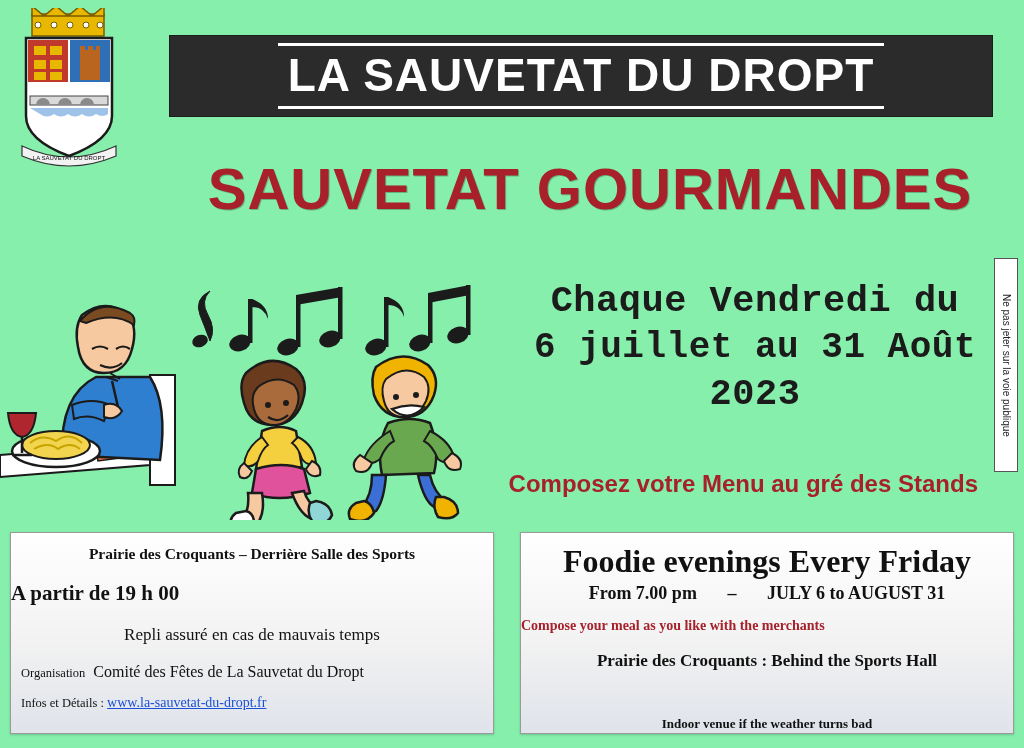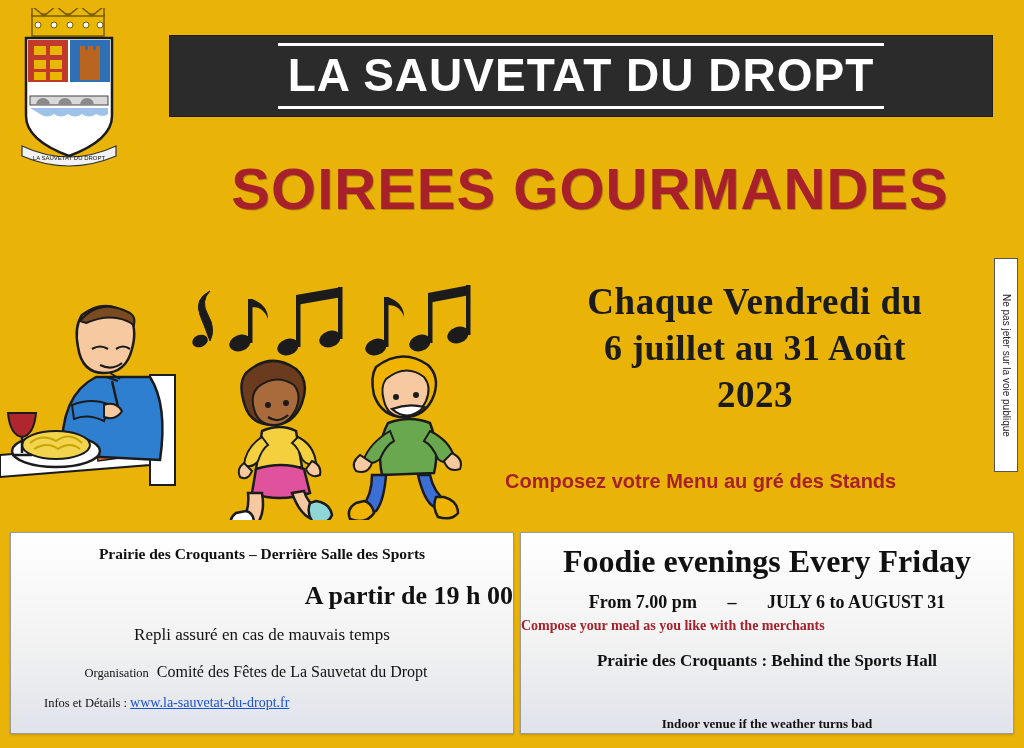--- a/index.html
+++ b/index.html
@@ -3,21 +3,21 @@
 <meta charset="utf-8">
 <style>
   html,body{margin:0;padding:0;}
   body{
     width:1024px;height:748px;
     background:#ffffff;
     font-family:"Liberation Sans", sans-serif;
     overflow:hidden;
     position:relative;
   }
-  .poster{position:absolute;inset:0;background:#eab308;}
+  .poster{position:absolute;inset:0;background:#86efac;}
 
   
   .crest{position:absolute;left:14px;top:8px;width:110px;height:160px;}
   .crest svg{display:block;}
 
   
   .banner{
     position:absolute;left:170px;top:36px;width:822px;height:80px;
     background:#2b2b2b;
     display:flex;align-items:center;justify-content:center;
@@ -41,27 +41,27 @@
     text-shadow:1px 1px 0 rgba(0,0,0,.25);
   }
 
   
   .dates{
     position:absolute;left:520px;top:278px;width:470px;text-align:center;
     color:#1b1b1b;
   }
   .dates .line{
     font-size:37px;font-weight:bold;line-height:1.28;
-    font-family:Liberation Serif, serif;
+    font-family:Liberation Mono, monospace;
     letter-spacing:.5px;
   }
   .dates .line.small{font-size:36px;}
   .subline{
-    position:absolute;left:505px;top:470px;width:500px;text-align:left;
-    color:#a7202a;font-weight:bold;font-size:20px;
+    position:absolute;left:478px;top:470px;width:500px;text-align:right;
+    color:#a7202a;font-weight:bold;font-size:24px;
     font-family:"Liberation Sans", sans-serif;
   }
 
   
   .sidenote{
     position:absolute;right:6px;top:258px;width:22px;height:212px;
     border:1px solid #555;background:#fff;
     display:flex;align-items:center;justify-content:center;
   }
   .sidenote span{
@@ -72,33 +72,33 @@
 
   
   .art{position:absolute;left:0;top:255px;width:505px;height:265px;}
 
   
   .box{
     position:absolute;border:1px solid #9a9a9a;
     background:linear-gradient(180deg,#ffffff 0%,#f2f2f2 55%,#dfe3ea 100%);
     box-shadow:0 1px 2px rgba(0,0,0,.18);
   }
-  .box-left{left:10px;top:532px;width:482px;height:200px;padding-left:20px;}
+  .box-left{left:10px;top:532px;width:482px;height:200px;}
   .box-right{left:520px;top:532px;width:492px;height:200px;}
 
   .bl-1{position:absolute;left:0;right:0;top:12px;text-align:center;font-weight:bold;font-size:15.5px;color:#111;font-family:"Liberation Serif", serif;}
-  .bl-2{position:absolute;left:0;right:0;top:48px;text-align:right;font-weight:bold;font-size:26px;color:#111;font-family:"Liberation Serif", serif;}
+  .bl-2{position:absolute;left:0;right:0;top:48px;text-align:left;font-weight:bold;font-size:21px;color:#111;font-family:"Liberation Serif", serif;}
   .bl-3{position:absolute;left:0;right:0;top:92px;text-align:center;font-size:17px;color:#111;font-family:"Liberation Serif", serif;}
-  .bl-4{position:absolute;left:10px;top:130px;right:22px;font-size:16px;color:#111;font-family:"Liberation Serif", serif;text-align:center;}
+  .bl-4{position:absolute;left:10px;top:130px;right:22px;font-size:16px;color:#111;font-family:"Liberation Serif", serif;}
   .bl-4 .org{font-size:12.5px;}
-  .bl-5{position:absolute;left:10px;top:162px;font-size:12.5px;color:#111;font-family:"Liberation Serif", serif;margin-left:23px;}
+  .bl-5{position:absolute;left:10px;top:162px;font-size:12.5px;color:#111;font-family:"Liberation Serif", serif;}
   .bl-5 a{color:#1a4fd6;text-decoration:underline;font-size:14px;}
 
   .br-1{position:absolute;left:0;right:0;top:10px;text-align:center;font-weight:bold;font-size:32px;color:#111;font-family:"Liberation Serif", serif;}
-  .br-2{position:absolute;left:0;right:0;top:50px;text-align:center;font-weight:bold;font-size:18px;color:#111;font-family:"Liberation Serif", serif;margin-top:9px;}
+  .br-2{position:absolute;left:0;right:0;top:50px;text-align:center;font-weight:bold;font-size:18px;color:#111;font-family:"Liberation Serif", serif;}
   .br-2 .gap{display:inline-block;width:26px;}
   .br-3{position:absolute;left:0;right:0;top:85px;font-weight:bold;font-size:14px;color:#a7202a;font-family:"Liberation Serif", serif;}
   .br-4{position:absolute;left:0;right:0;top:118px;text-align:center;font-weight:bold;font-size:17px;color:#111;font-family:"Liberation Serif", serif;}
   .br-5{position:absolute;left:0;right:0;top:158px;text-align:center;font-weight:bold;font-size:13px;color:#111;font-family:"Liberation Serif", serif;margin-top:25px;}
 </style>
 </head>
 <body>
 
 <div class="poster">
 
@@ -140,21 +140,21 @@
       <text x="55" y="152" font-size="6" text-anchor="middle" fill="#111" font-family="Liberation Sans, sans-serif">LA SAUVETAT DU DROPT</text>
     </svg>
   </div>
 
   <div class="banner">
     <div class="banner-inner">
       <div class="banner-text">LA SAUVETAT DU DROPT</div>
     </div>
   </div>
 
-  <div class="heading">SOIREES GOURMANDES</div>
+  <div class="heading">SAUVETAT GOURMANDES</div>
 
   <div class="sidenote">
     <span>Ne pas jeter sur la voie publique</span>
   </div>
 
   <div class="art">
     <svg width="505" height="265" viewBox="0 0 505 265">
 
       <g>
 

